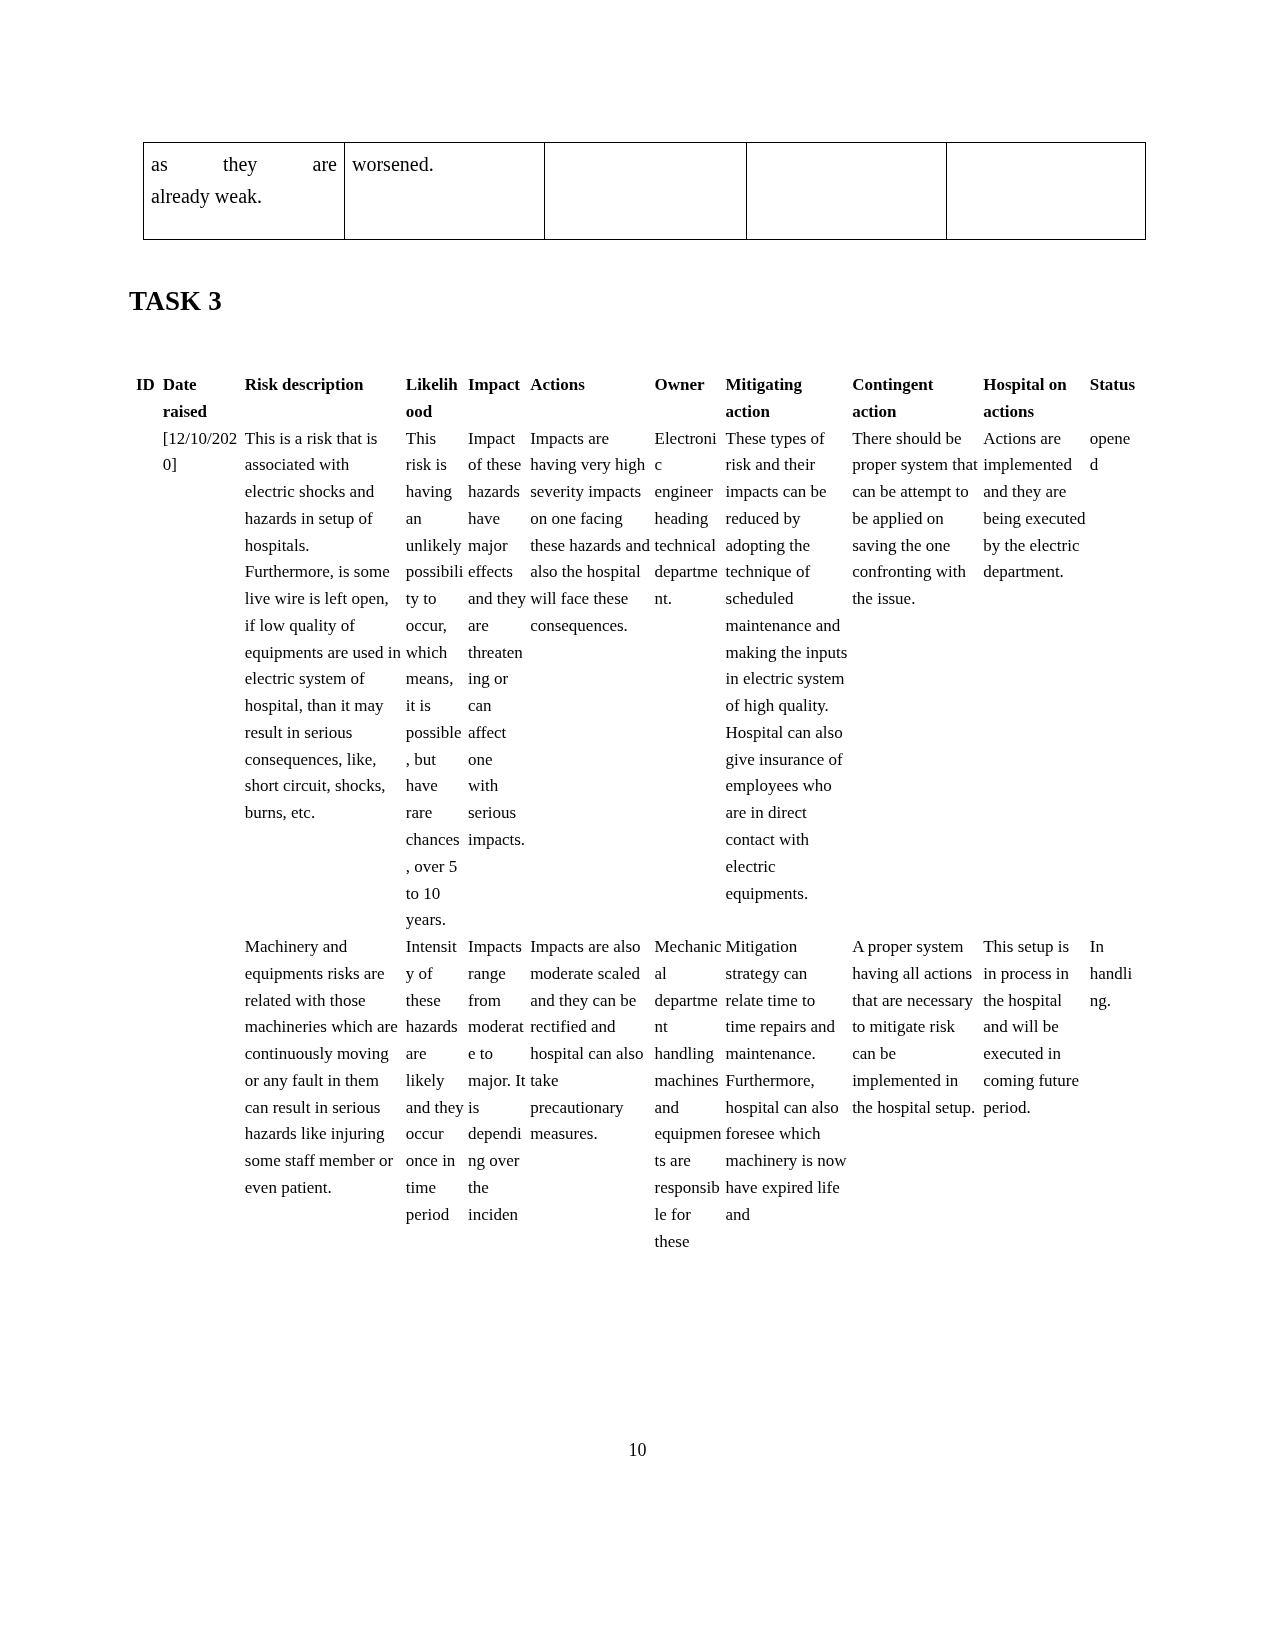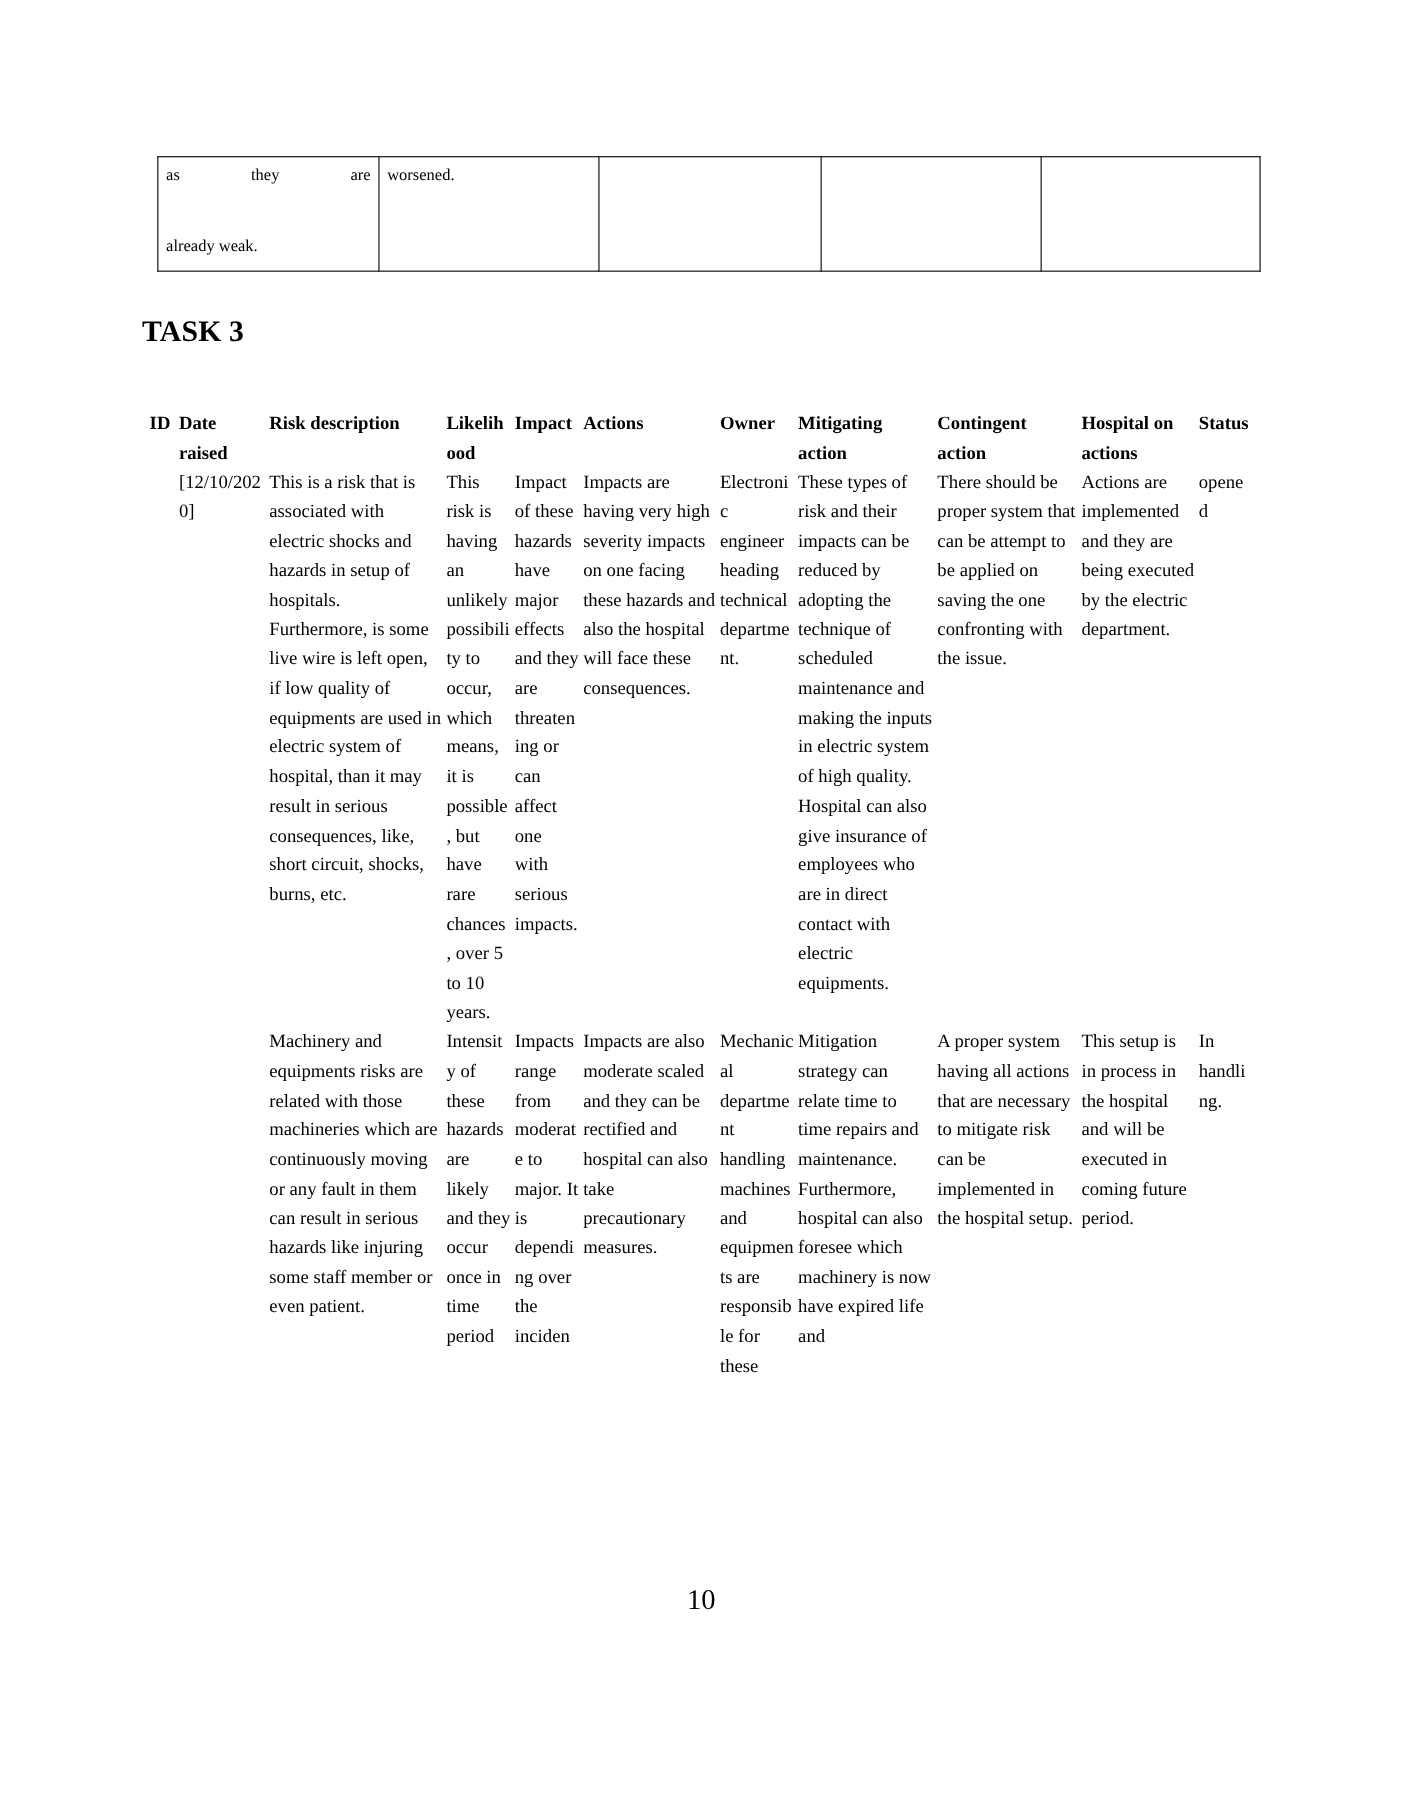--- a/index.html
+++ b/index.html
@@ -26,33 +26,32 @@
     left: 143px;
     top: 142px;
     width: 927px;
     border-collapse: collapse;
     table-layout: fixed;
   }
   .cont-table td {
     border: 1px solid #000000;
     vertical-align: top;
     padding: 6px 7px 10px 7px;
-    font-size: 15px;
+    font-size: 20px;
     line-height: 1.58;
     height: 80px;
   }
   .cont-table td.justify {
     text-align: justify;
     text-align-last: justify;
   }
   .cont-table td.justify .lastline {
     display: block;
     text-align: left;
     text-align-last: left;
-    margin-top: 40px;
   }
 
   
   .task-heading {
     position: absolute;
     left: 129px;
     top: 286px;
     font-size: 27px;
     font-weight: bold;
     letter-spacing: 0.2px;
@@ -98,21 +97,21 @@
   .risk-table td.cell-date,
   .risk-table td.cell-id { white-space: normal; }
 
   
   .page-number {
     position: absolute;
     left: 0;
     right: 0;
     top: 1440px;
     text-align: center;
-    font-size: 26px;
+    font-size: 18px;
   }
 </style>
 </head>
 <body>
 
 <div class="page">
 
   <table class="cont-table">
     <tbody>
       <tr>

